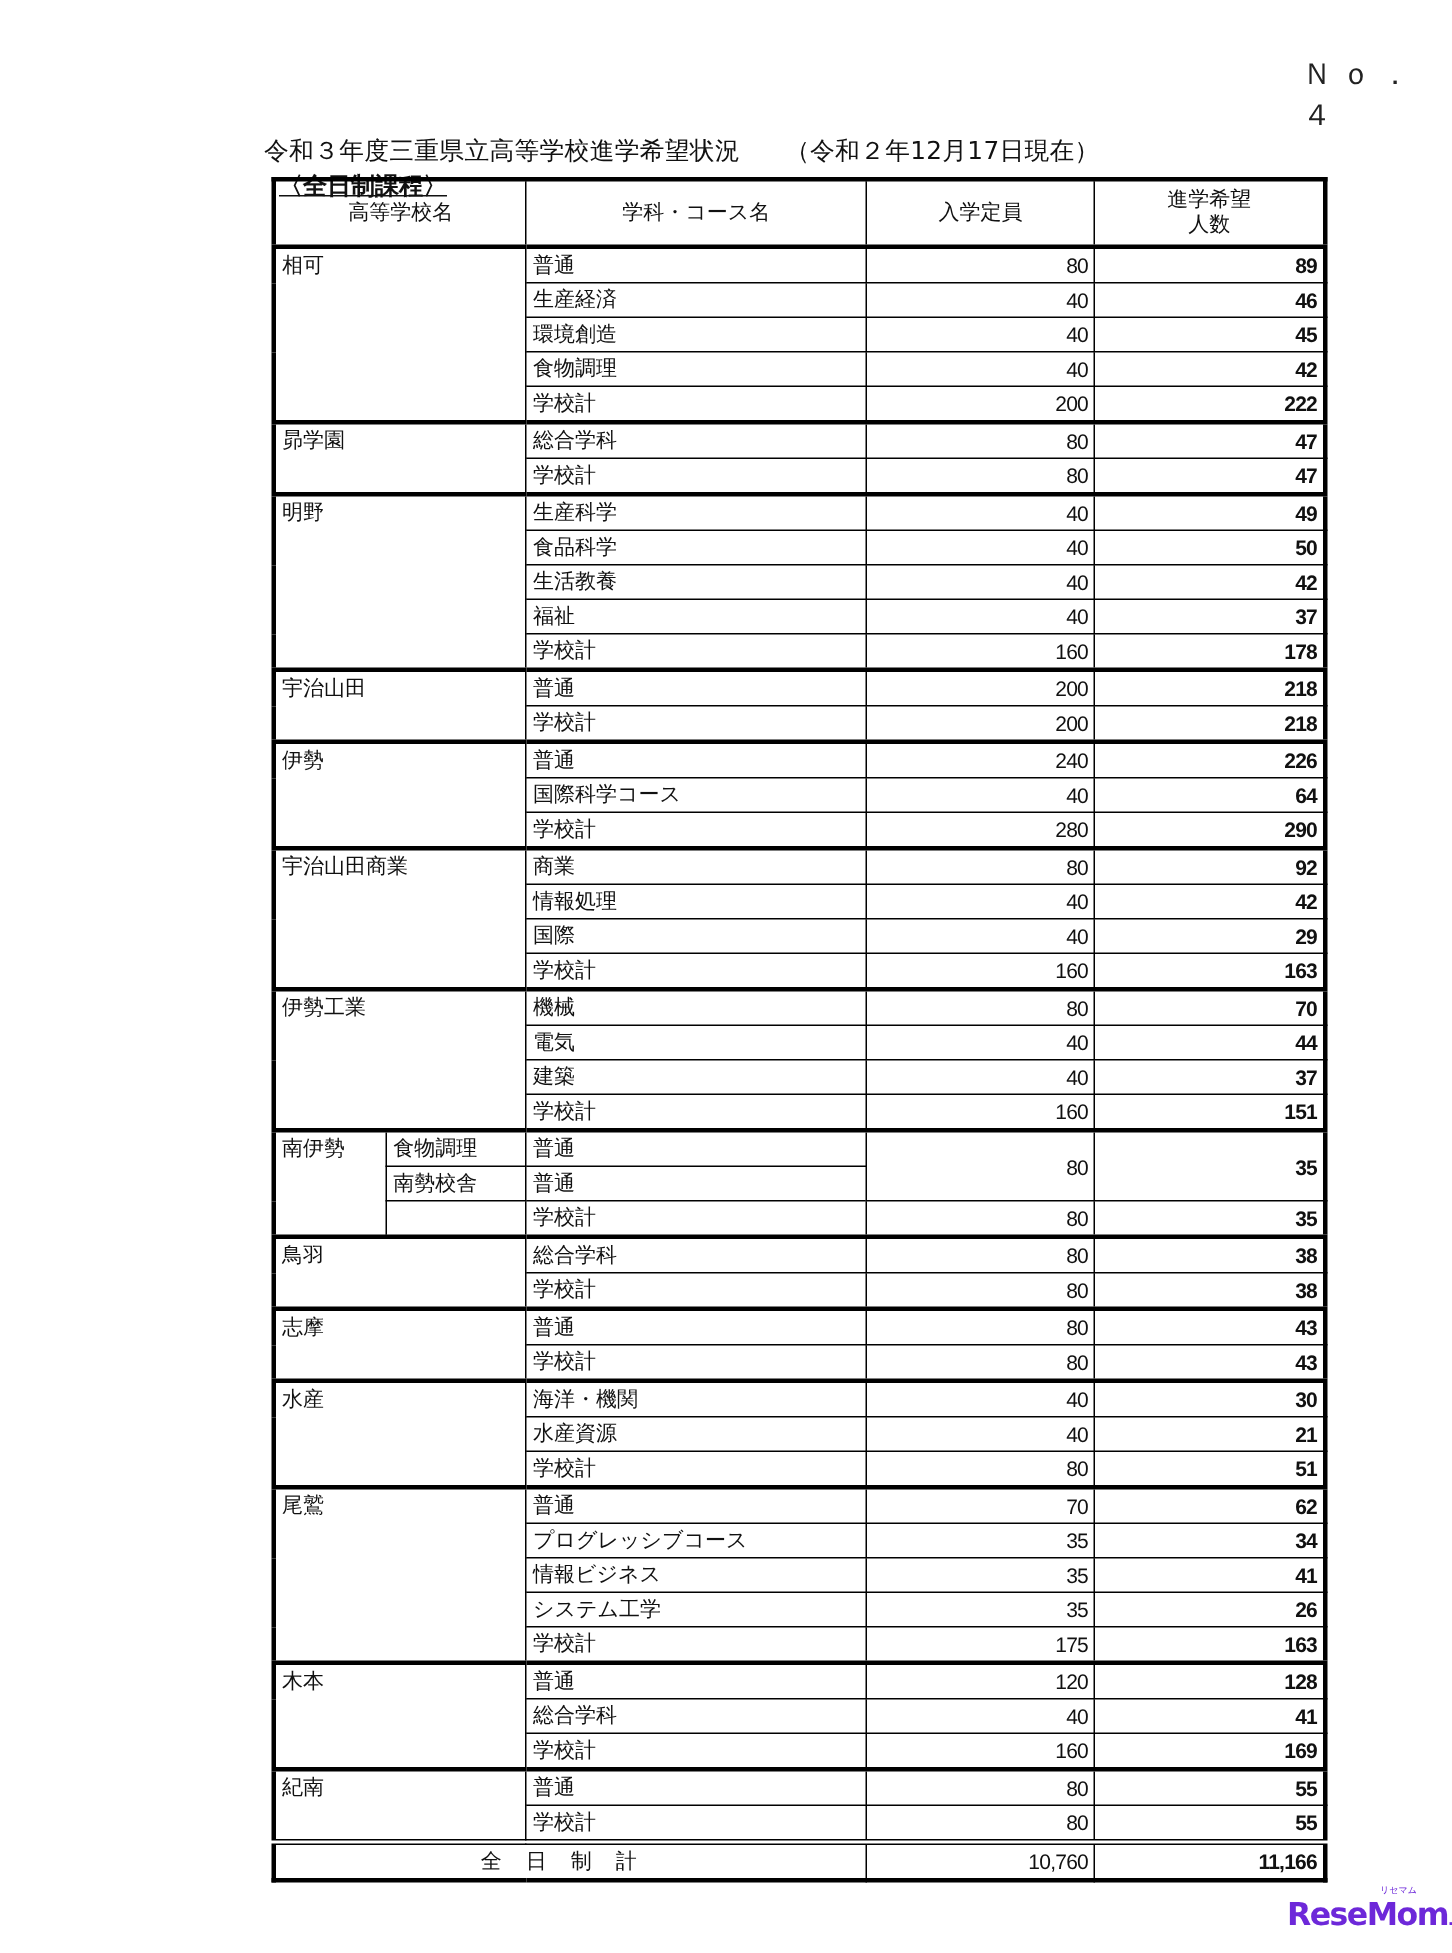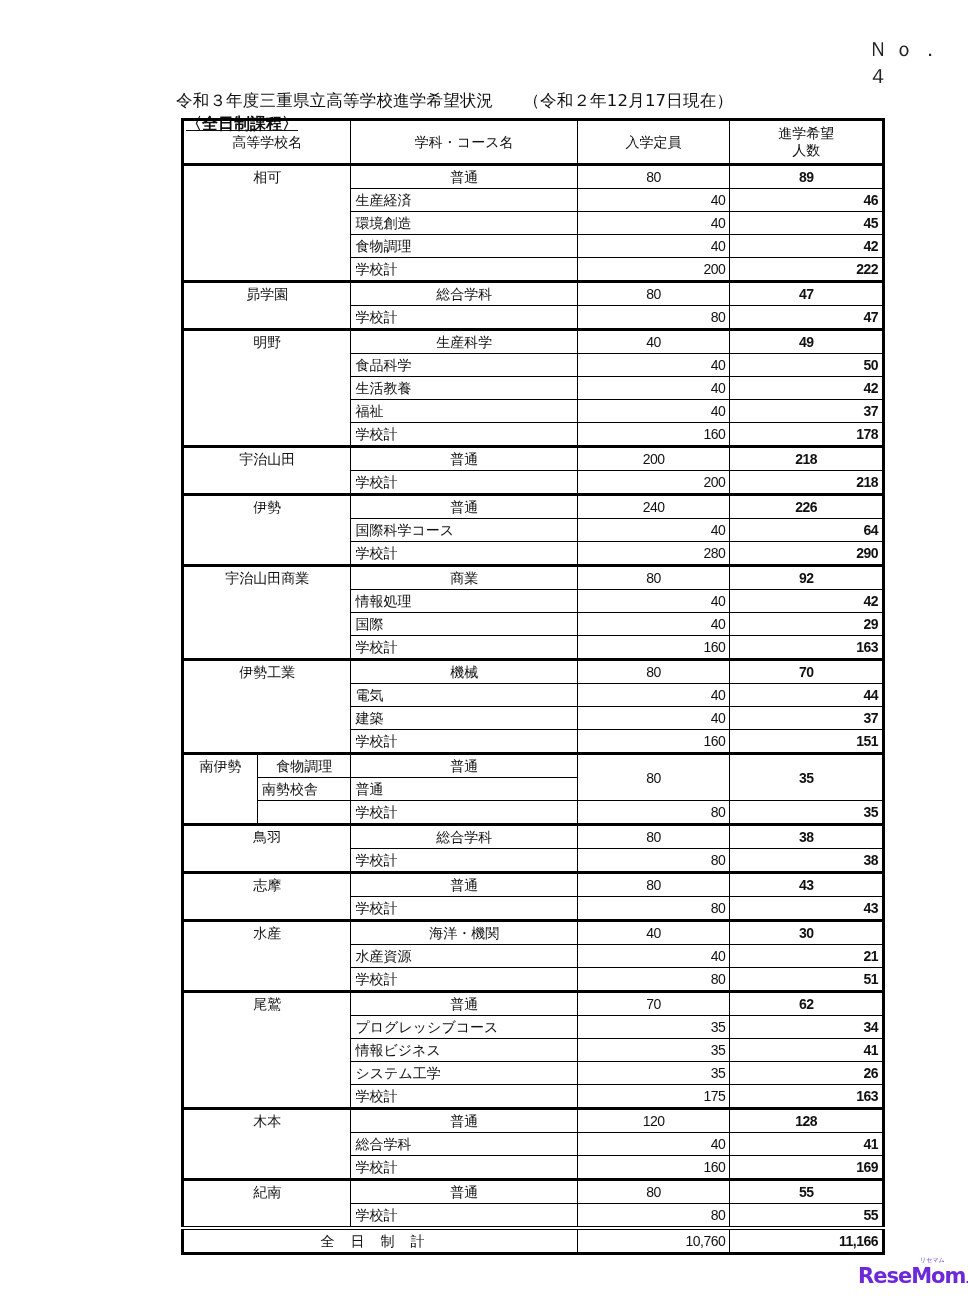--- a/index.html
+++ b/index.html
@@ -13,21 +13,21 @@
     table.main { position: absolute; left: 170px; top: 118px; width: 704px;
                  border-collapse: collapse; border: 3px solid #000; table-layout: fixed; margin-left: 11px; }
     table.main td, table.main th { border: 1px solid #000; padding: 0 4px; height: 22px;
                  font-size: 14px; line-height: 22px; white-space: nowrap; overflow: hidden; }
     table.main th { font-weight: normal; height: 42px; text-align: center; line-height: 17px; font-size: 14px; }
     thead tr th { border-bottom: 4px double #000; }
     td.school { vertical-align: top; font-size: 14px; }
     td.num { text-align: right; padding-right: 20px; font-family: "Liberation Sans Narrow", "Liberation Sans", sans-serif;
              font-size: 16px; letter-spacing: -0.5px; }
     td.num2 { padding-right: 10px; font-weight: bold; }
-    tr.group-start td { border-top: 3px solid #000; text-align: center; }
+    tr.group-start td { border-top: 3px solid #000; }
     td.campus { border-left: 1px solid #000; }
     tr.grand td { border-top: 4px double #000; height: 22px; }
     td.grand-label { text-align: center; letter-spacing: 16px; font-size: 15px; padding-left: 120px; }
     .logo { position: absolute; left: 858px; top: 1264px; font-family: "DejaVu Sans", sans-serif;
             font-weight: bold; font-size: 21px; color: #6d28d9; letter-spacing: -1px; }
     .logo .dot { font-size: 10px; }
     .logo .kana { position: absolute; left: 62px; top: -8px; font-size: 6px; letter-spacing: 0; font-weight: normal; }
   </style>
 </head>
 <body>

